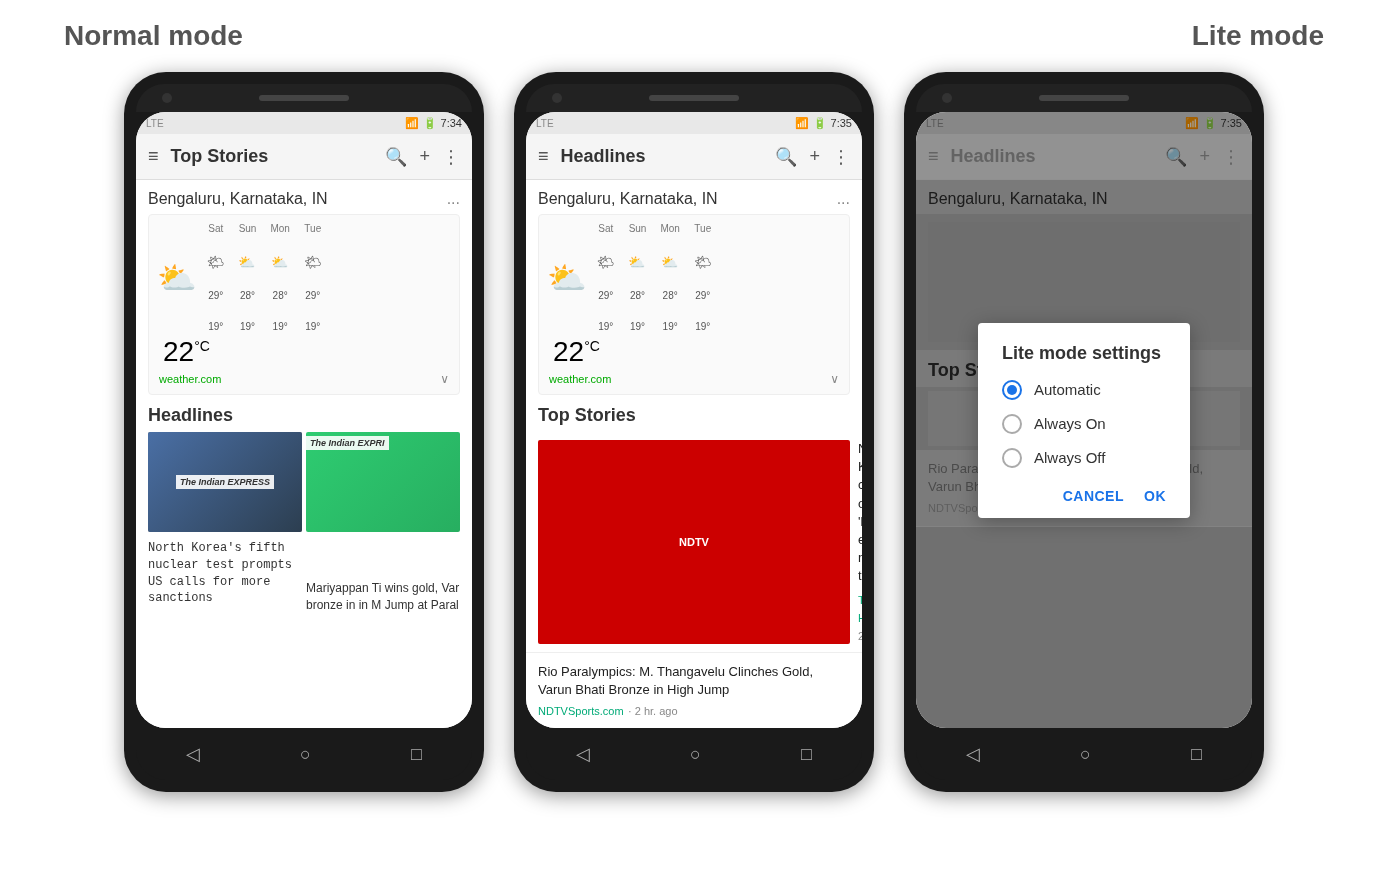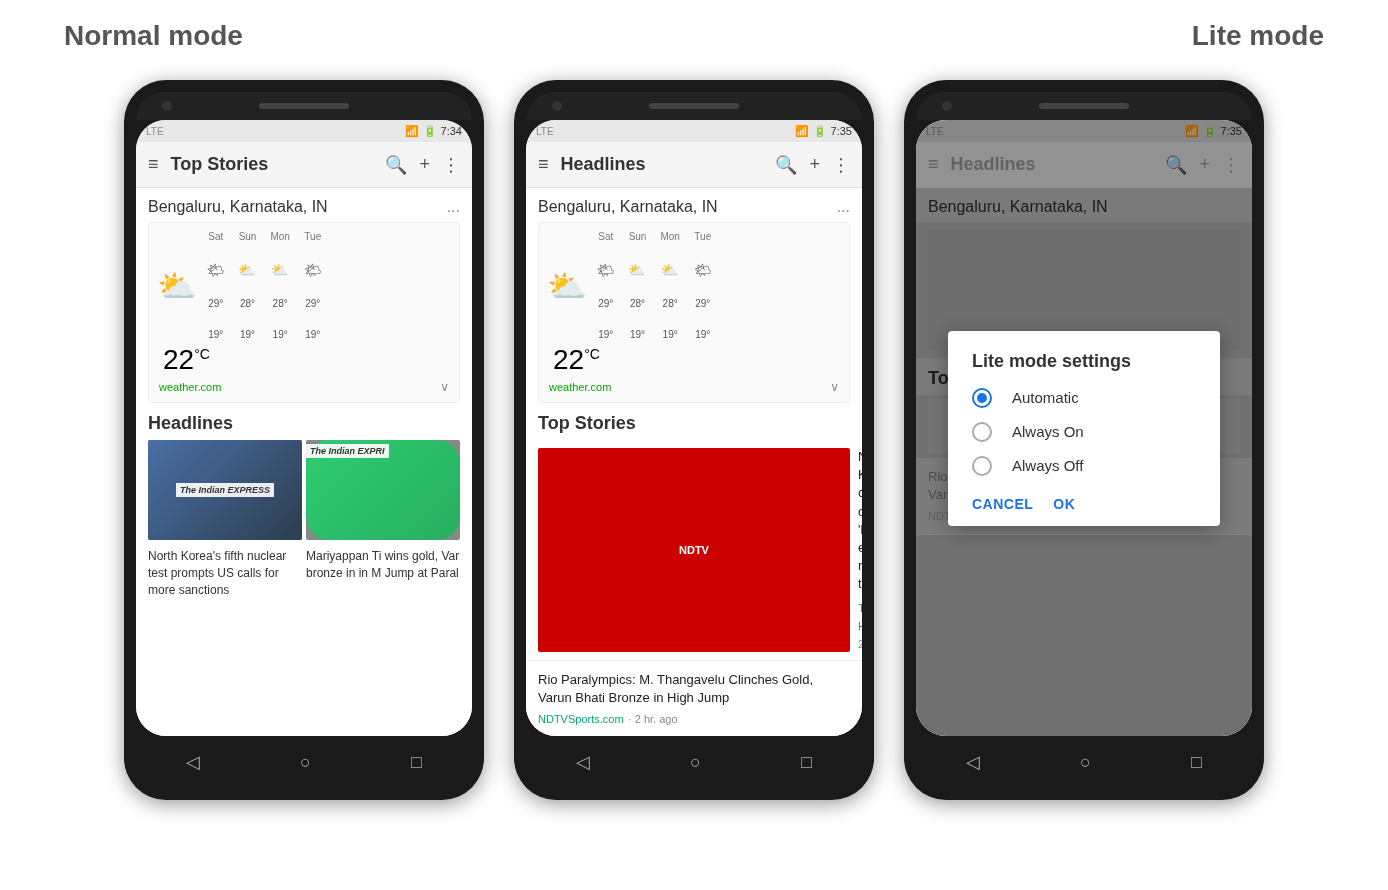--- a/index.html
+++ b/index.html
@@ -11,21 +11,21 @@
       display: flex;
       flex-direction: column;
       align-items: center;
       padding-top: 20px;
     }
     .labels-row {
       display: flex;
       width: 1380px;
       justify-content: space-between;
       padding: 0 60px;
-      margin-bottom: 28px;
+      margin-bottom: 20px;
     }
     .mode-label {
       font-size: 28px;
       font-weight: bold;
       color: #555;
       text-align: center;
     }
     .mode-sublabel {
       font-size: 18px;
       color: #777;
@@ -325,33 +325,33 @@
       background: rgba(0,0,0,0.35);
       display: flex;
       align-items: center;
       justify-content: center;
       z-index: 10;
     }
     .dialog {
       background: #fff;
       border-radius: 4px;
       padding: 20px 24px 14px;
-      width: 272px;
+      width: 212px;
       box-shadow: 0 4px 20px rgba(0,0,0,0.3);
     }
     .dialog-title {
       font-size: 18px;
       font-weight: bold;
       color: #333;
       margin-bottom: 16px;
     }
     .dialog-option {
       display: flex;
       align-items: center;
-      gap: 20px;
+      gap: 12px;
       margin-bottom: 14px;
       cursor: pointer;
     }
     .radio-circle {
       width: 20px;
       height: 20px;
       border-radius: 50%;
       border: 2px solid #aaa;
       display: flex;
       align-items: center;
@@ -366,20 +366,21 @@
       height: 10px;
       background: #1a73e8;
       border-radius: 50%;
     }
     .dialog-option-label {
       font-size: 15px;
       color: #333;
     }
     .dialog-buttons {
       display: flex;
+      justify-content: flex-end;
       gap: 20px;
       margin-top: 10px;
       padding-top: 6px;
     }
     .dialog-btn {
       font-size: 14px;
       font-weight: bold;
       color: #1a73e8;
       cursor: pointer;
       text-transform: uppercase;
@@ -394,21 +395,20 @@
       display: flex;
       align-items: center;
       justify-content: center;
       flex-direction: column;
       position: relative;
     }
     .img-rio {
       background: linear-gradient(135deg, #2ecc71 0%, #27ae60 100%);
       width: 100%;
       height: 100%;
-      border-radius: 23px;
     }
     .img-ndtv {
       background: #cc0000;
       width: 100%;
       height: 100%;
       display: flex;
       align-items: center;
       justify-content: center;
       color: white;
       font-size: 11px;
@@ -508,22 +508,22 @@
             </div>
           </div>
           <div class="news-img">
             <div class="img-rio">
               <span class="news-img-label">The Indian EXPRI</span>
             </div>
           </div>
         </div>
 
         <div style="display:flex; gap:4px; padding: 4px 12px 6px;">
-          <div class="news-caption" style="flex:1;padding:4px 0;">North Korea's fifth nuclear test prompts US calls for more sanctions</div>
-          <div class="news-caption" style="flex:1;padding:4px 0;">Mariyappan Ti wins gold, Var bronze in in M Jump at Paral</div>
+          <div class="news-caption" style="flex:1;padding:4px 0;font-family:Liberation Mono, monospace;">North Korea's fifth nuclear test prompts US calls for more sanctions</div>
+          <div class="news-caption" style="flex:1;padding:4px 0;margin-top:40px;">Mariyappan Ti wins gold, Var bronze in in M Jump at Paral</div>
         </div>
       </div>
     </div>
     <div class="phone-bottom-bar">
       <span class="nav-icon">◁</span>
       <span class="nav-icon">○</span>
       <span class="nav-icon">□</span>
     </div>
   </div>
 

